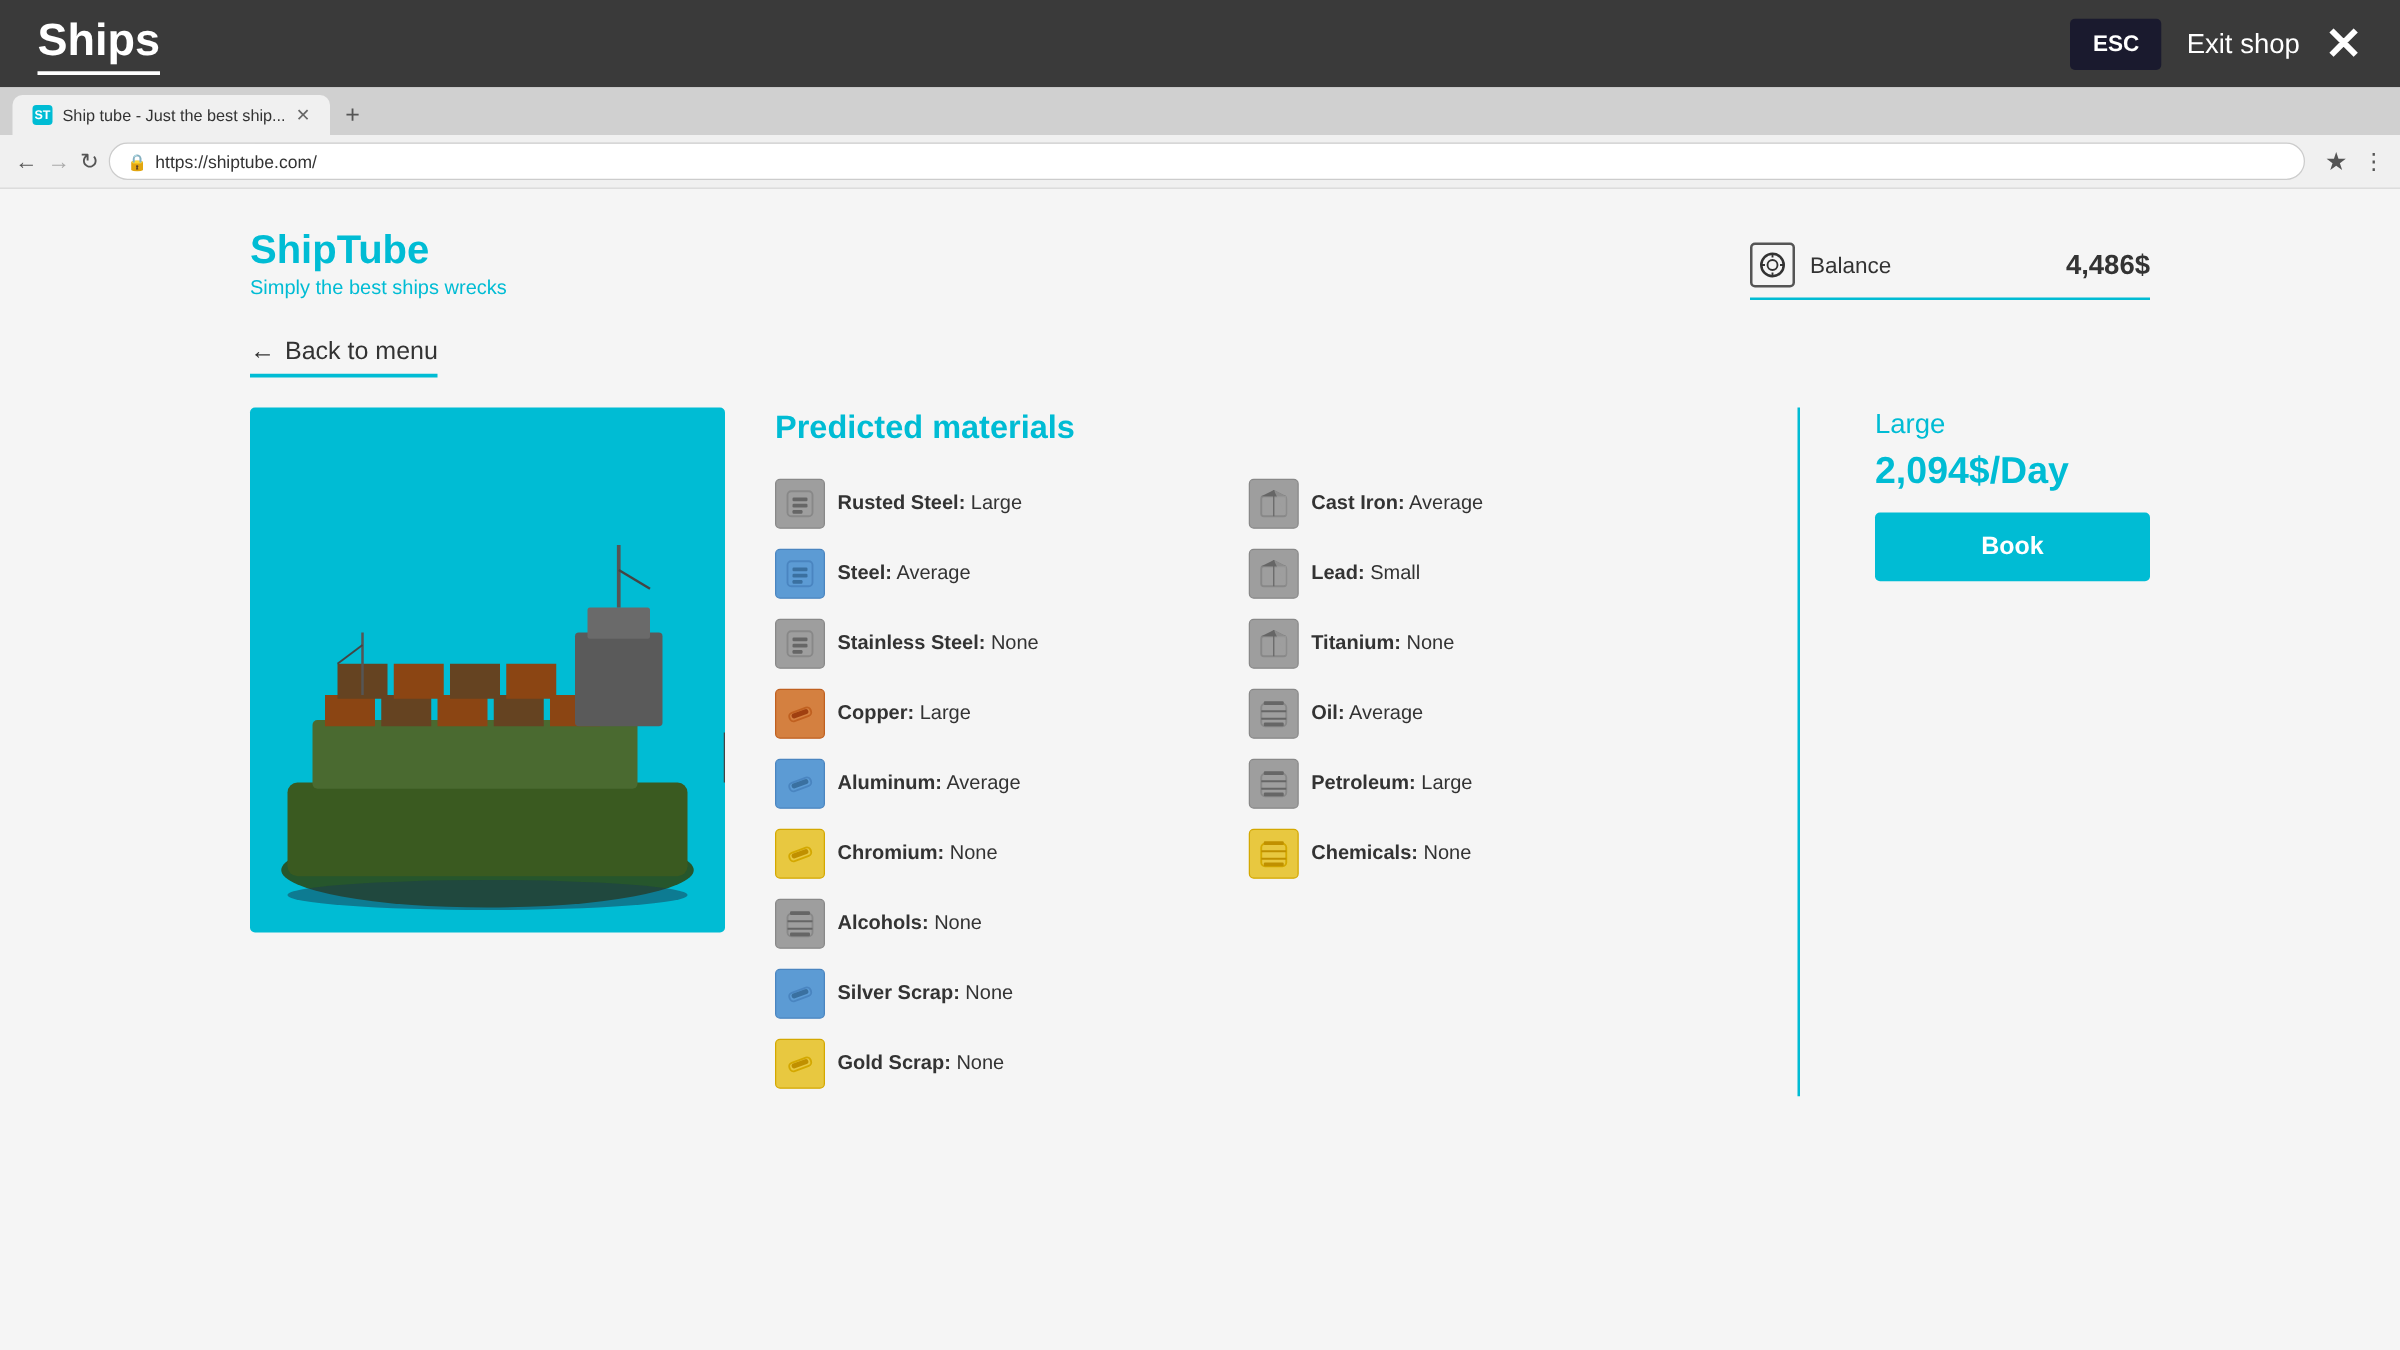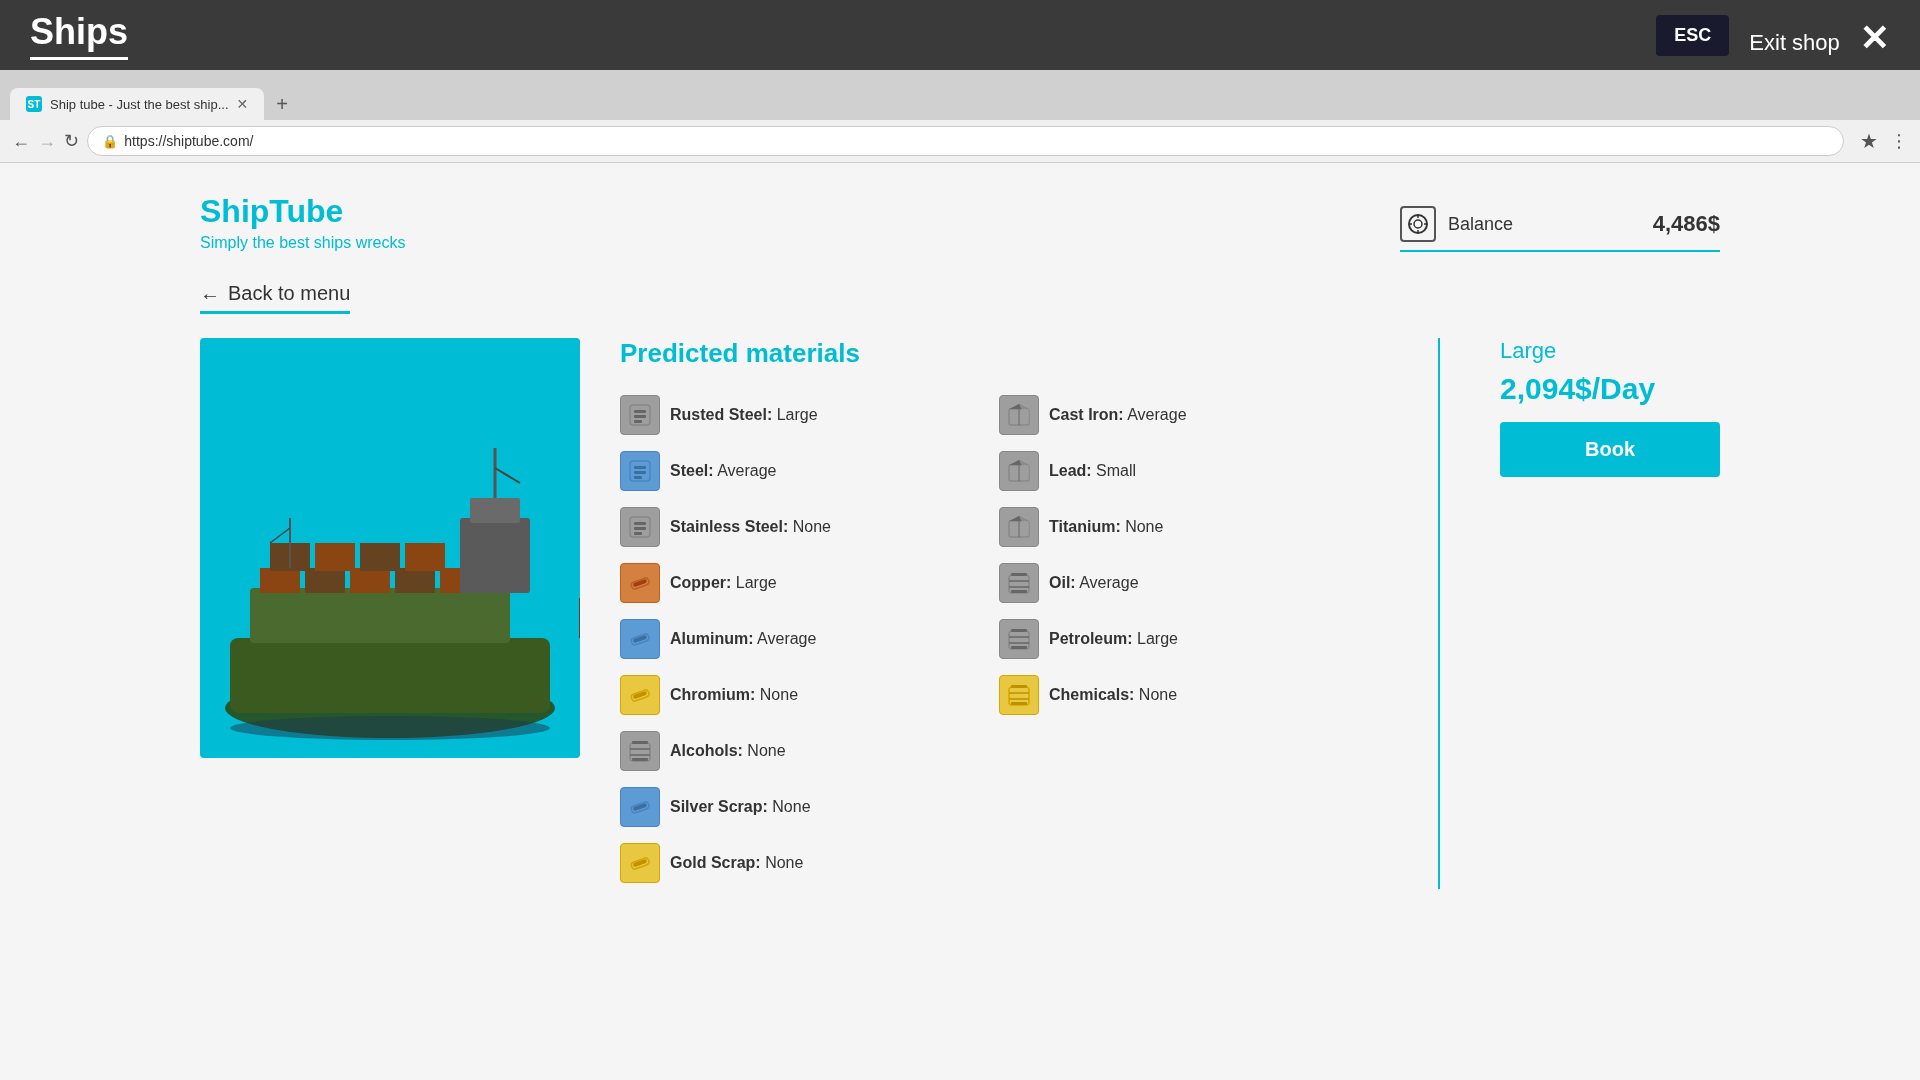--- a/index.html
+++ b/index.html
@@ -16,21 +16,21 @@
     }
     #app-title {
       color: white;
       font-size: 36px;
       font-weight: bold;
       border-bottom: 3px solid white;
       padding-bottom: 4px;
     }
     #app-bar-right {
       display: flex;
-      align-items: flex-end;
+      align-items: center;
       gap: 20px;
     }
     #esc-button {
       background: #1a1a2e;
       color: white;
       border: none;
       padding: 10px 18px;
       font-size: 18px;
       font-weight: bold;
       cursor: pointer;
@@ -50,21 +50,21 @@
     }
 
     
     #browser-chrome {
       background: #e8e8e8;
       border-bottom: 1px solid #ccc;
     }
     #tab-bar {
       display: flex;
       align-items: center;
-      padding: 18px 10px 0 10px;
+      padding: 6px 10px 0 10px;
       gap: 4px;
       background: #d0d0d0;
     }
     #active-tab {
       background: #f0f0f0;
       border-radius: 8px 8px 0 0;
       padding: 8px 16px;
       display: flex;
       align-items: center;
       gap: 8px;

